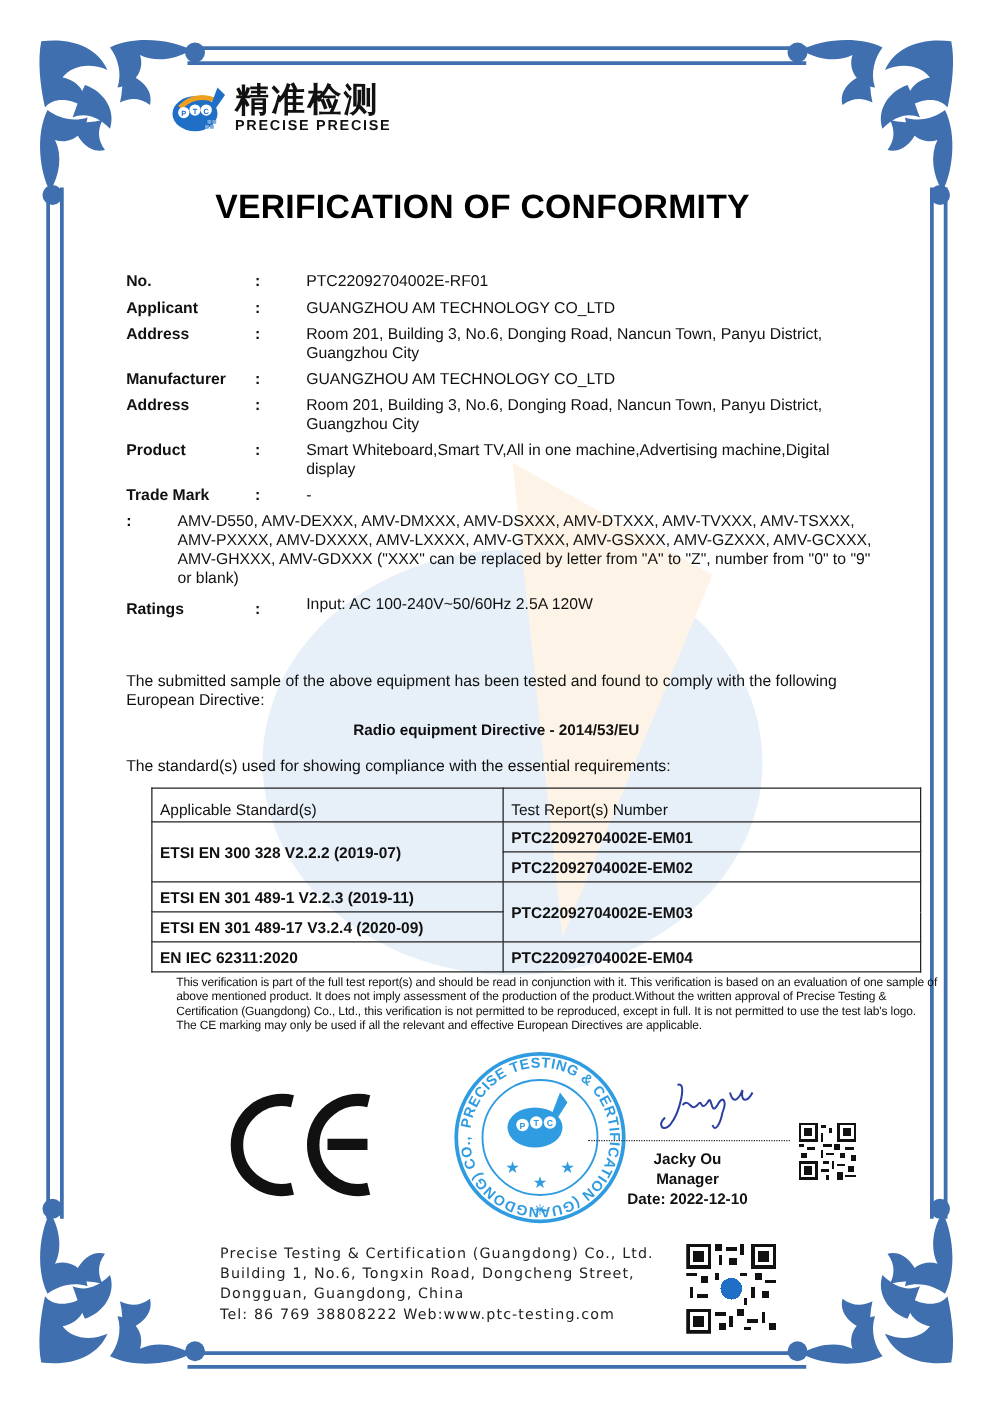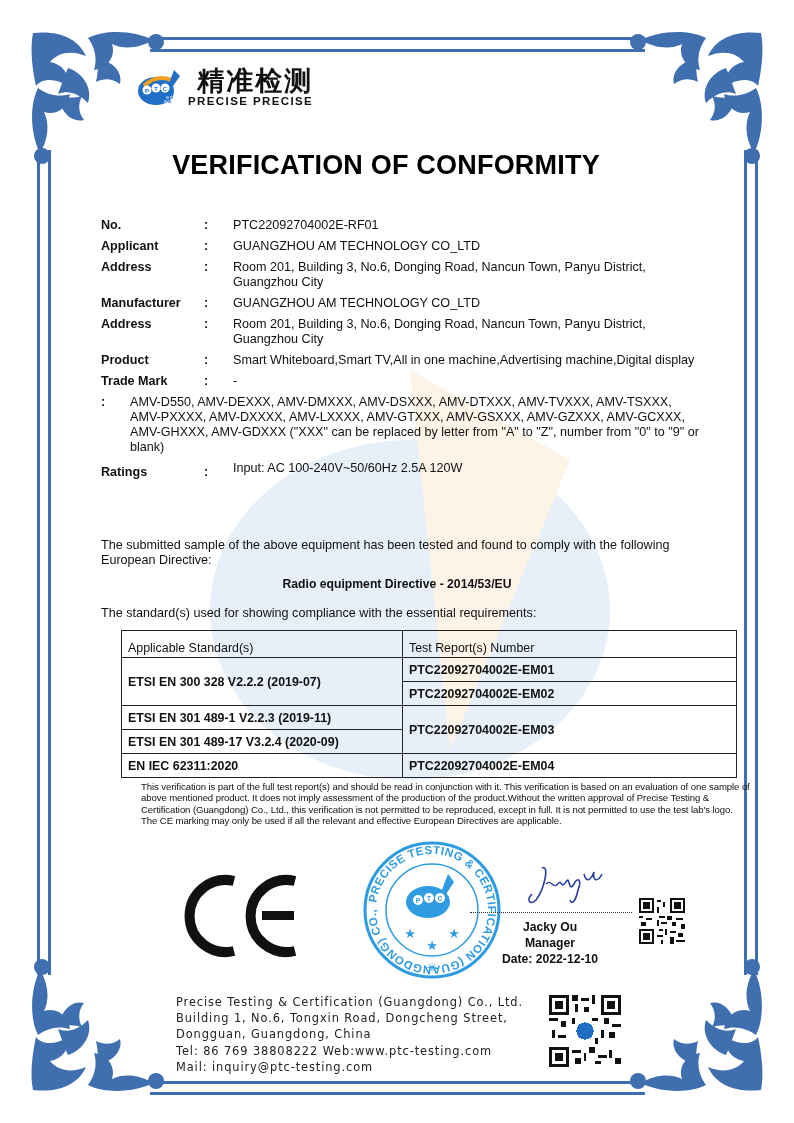--- a/index.html
+++ b/index.html
@@ -7,32 +7,32 @@
            font-family: "Liberation Sans", sans-serif; color: #111; }
 
     
     .frame-line { position: absolute; background: #3f6faf; }
     .corner { position: absolute; width: 150px; height: 150px; }
 
     
     .watermark { position: absolute; left: 150px; top: 330px; width: 520px; height: 520px; opacity: 0.10; pointer-events: none; }
 
     
-    .logo { position: absolute; left: 136px; top: 66px; display: flex; align-items: center; text-align: right; }
+    .logo { position: absolute; left: 136px; top: 66px; display: flex; align-items: center; }
     .logo-cn { font-size: 27px; font-weight: bold; letter-spacing: 2px; line-height: 28px; color: #111; font-family: "DejaVu Sans", sans-serif; }
     .logo-en { font-size: 11.5px; font-weight: bold; letter-spacing: 1.4px; color: #111; line-height: 12px; }
 
     .title { position: absolute; left: 0; width: 772px; top: 150px; text-align: center;
              font-size: 27px; font-weight: bold; letter-spacing: 0.2px; color: #000; }
 
     .info { position: absolute; left: 101px; top: 218px; width: 600px; font-size: 12.6px; }
     .info-row { display: flex; margin-bottom: 6px; line-height: 15px; }
     .info-label { width: 103px; font-weight: bold; flex-shrink: 0; }
     .info-colon { width: 29px; flex-shrink: 0; font-weight: bold; }
-    .info-value { flex: 1; }
+    .info-value { flex: 1; margin-left: 12px; }
 
     .para { position: absolute; left: 101px; font-size: 12.6px; line-height: 15px; width: 590px; }
     .directive { position: absolute; left: 0; width: 794px; text-align: center; top: 577px; font-size: 12.2px; font-weight: bold; }
 
     table.std { position: absolute; left: 94px; top: 630px; width: 616px; border-collapse: collapse; font-size: 12.4px; margin-left: 27px; }
     table.std td { border: 1px solid #222; padding: 0 6px; height: 23px; }
     table.std td.hdr { font-weight: normal; height: 24px; vertical-align: bottom; padding-bottom: 2px; }
     table.std td.b { font-weight: bold; }
     table.std td.col1 { width: 268px; }
 
@@ -338,14 +338,13 @@
   </g>
   <rect x="9" y="9" width="7" height="7" fill="#fff"></rect>
   <circle cx="12.5" cy="12.5" r="3" fill="#1f6fc6"></circle>
 </svg>
 
 <div class="footer">
   <div>Precise Testing &amp; Certification (Guangdong) Co., Ltd.</div>
   <div>Building 1, No.6, Tongxin Road, Dongcheng Street,</div>
   <div>Dongguan, Guangdong, China</div>
   <div>Tel: 86 769 38808222   Web:www.ptc-testing.com</div>
-  <div>Mail: inquiry@ptc-testing.com</div>
 </div>
 
 </body></html>

